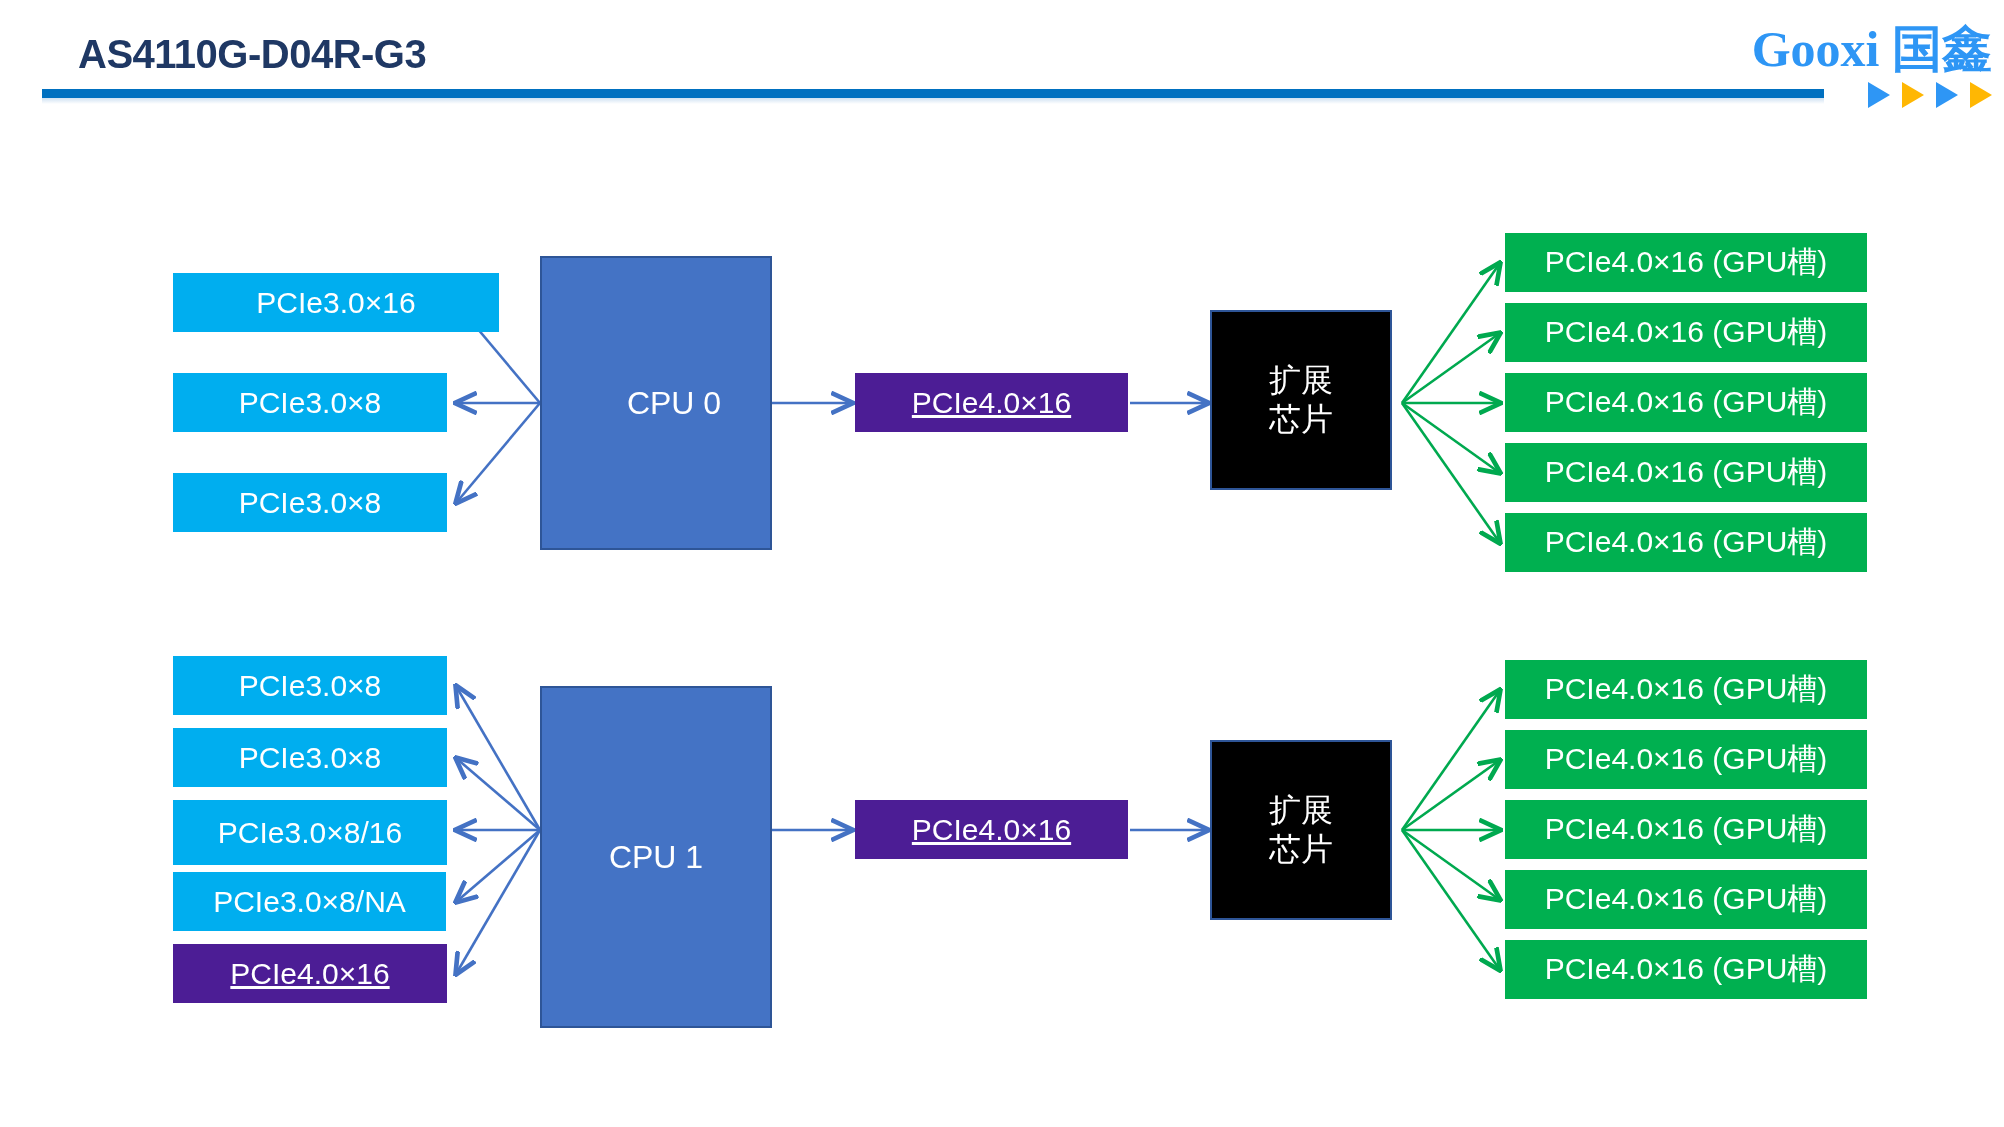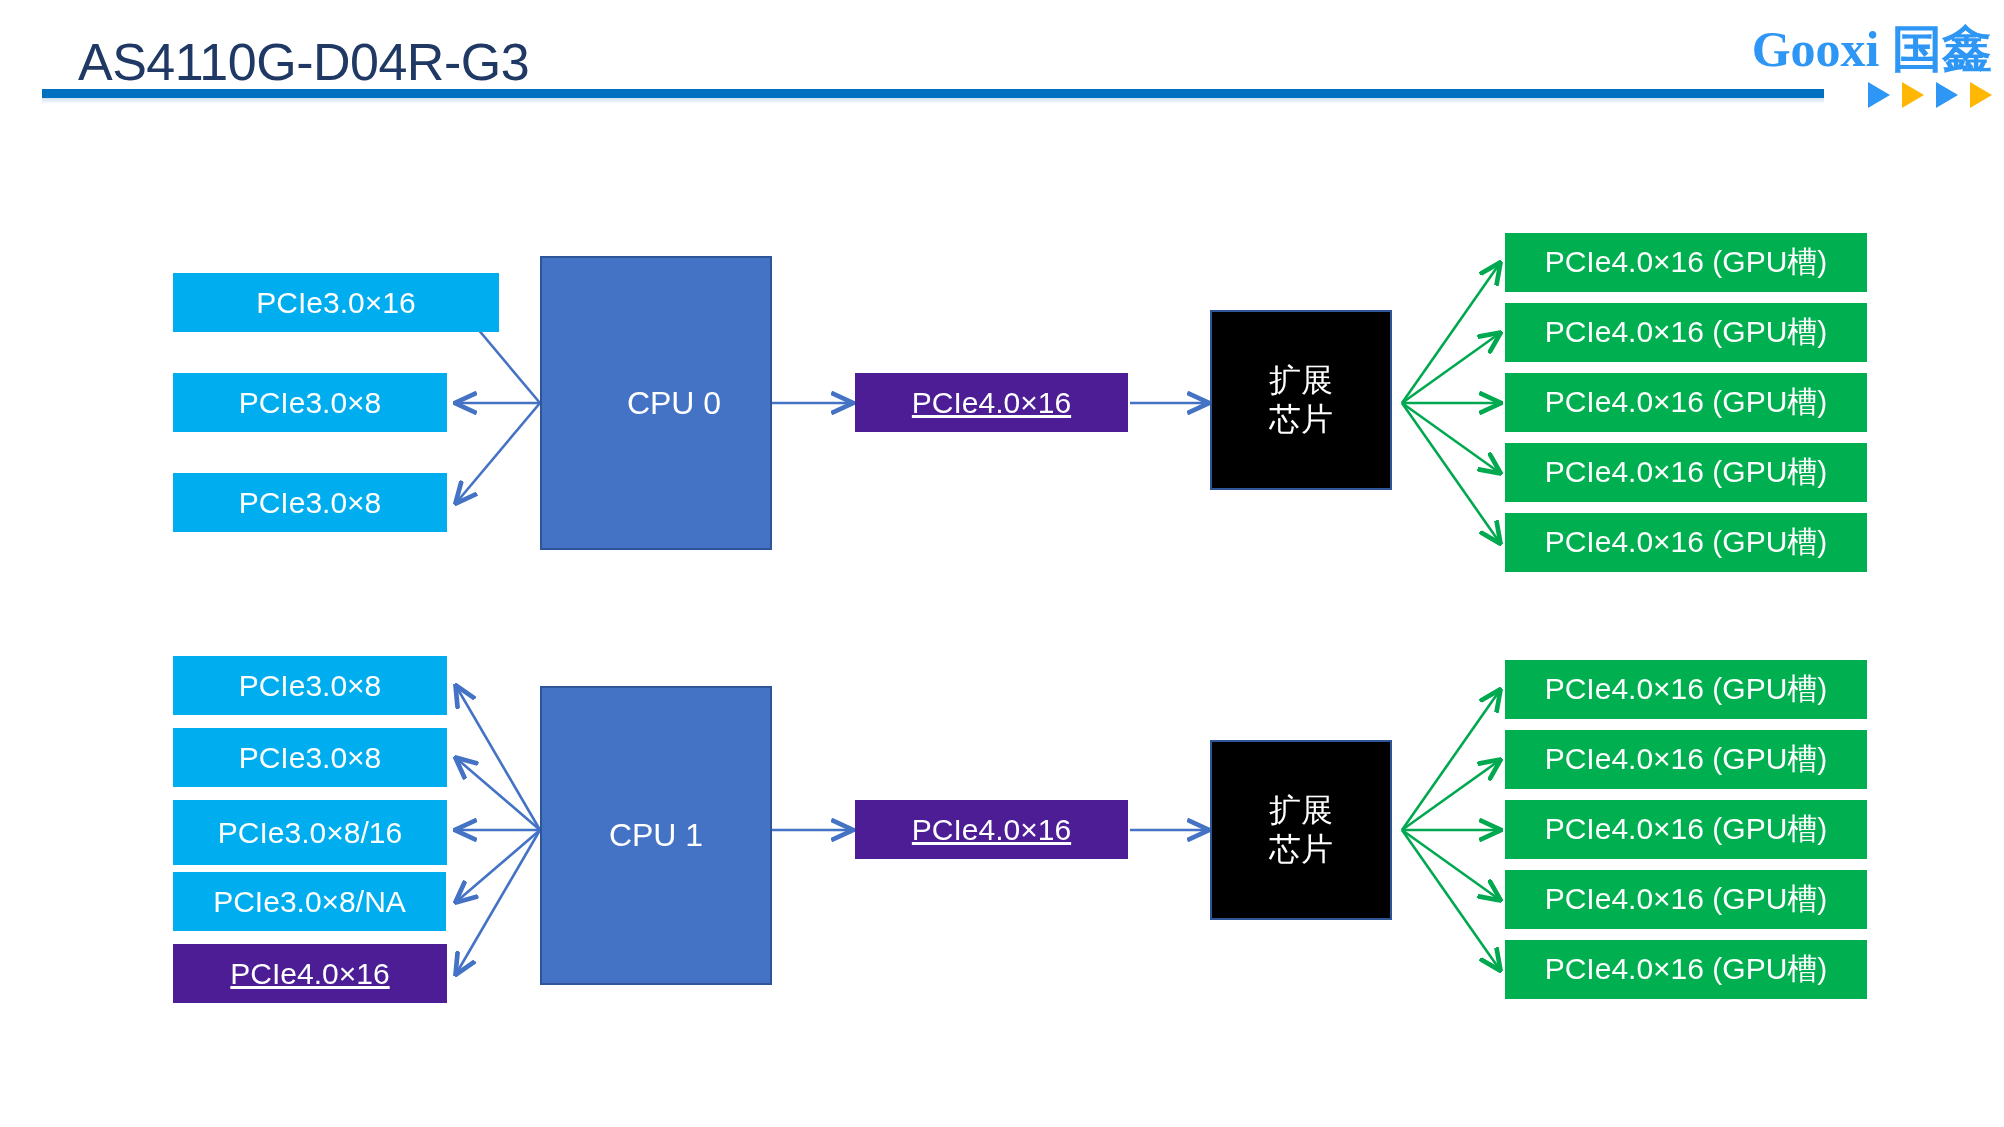--- a/index.html
+++ b/index.html
@@ -8,21 +8,21 @@
     background:#ffffff;
     font-family:"Liberation Sans","DejaVu Sans",sans-serif;
     overflow:hidden;
     position:relative;
   }
   .slide{position:absolute;inset:0;}
 
   
   .title{
     position:absolute;left:78px;top:32px;
-    font-size:52px;font-weight:normal;
+    font-size:40px;font-weight:bold;
     color:#1F3864;letter-spacing:-0.5px;
     white-space:nowrap;
   }
   .logo{
     position:absolute;right:12px;top:24px;
     text-align:right;
   }
   .logo-text{
     font-family:"Liberation Serif","DejaVu Serif",serif;
     font-size:50px;font-weight:bold;
@@ -171,21 +171,21 @@
   <div class="box green" style="left:1505px;top:373px;width:362px;height:59px;">PCIe4.0×16 (GPU槽)</div>
   <div class="box green" style="left:1505px;top:443px;width:362px;height:59px;">PCIe4.0×16 (GPU槽)</div>
   <div class="box green" style="left:1505px;top:513px;width:362px;height:59px;">PCIe4.0×16 (GPU槽)</div>
 
   <div class="box cyan" style="left:173px;top:656px;width:274px;height:59px;">PCIe3.0×8</div>
   <div class="box cyan" style="left:173px;top:728px;width:274px;height:59px;">PCIe3.0×8</div>
   <div class="box cyan" style="left:173px;top:800px;width:274px;height:65px;">PCIe3.0×8/16</div>
   <div class="box cyan" style="left:173px;top:872px;width:273px;height:59px;">PCIe3.0×8/NA</div>
   <div class="box teal" style="left:173px;top:944px;width:274px;height:59px;">PCIe4.0×16</div>
 
-  <div class="box cpu" style="left:540px;top:686px;width:232px;height:299px;">CPU 1</div>
+  <div class="box cpu" style="left:540px;top:686px;width:232px;height:342px;">CPU 1</div>
 
   <div class="box teal" style="left:855px;top:800px;width:273px;height:59px;">PCIe4.0×16</div>
 
   <div class="box chip" style="left:1210px;top:740px;width:182px;height:180px;">
     <span class="chip-line">扩展</span>
     <span class="chip-line">芯片</span>
   </div>
 
   <div class="box green" style="left:1505px;top:660px;width:362px;height:59px;">PCIe4.0×16 (GPU槽)</div>
   <div class="box green" style="left:1505px;top:730px;width:362px;height:59px;">PCIe4.0×16 (GPU槽)</div>

